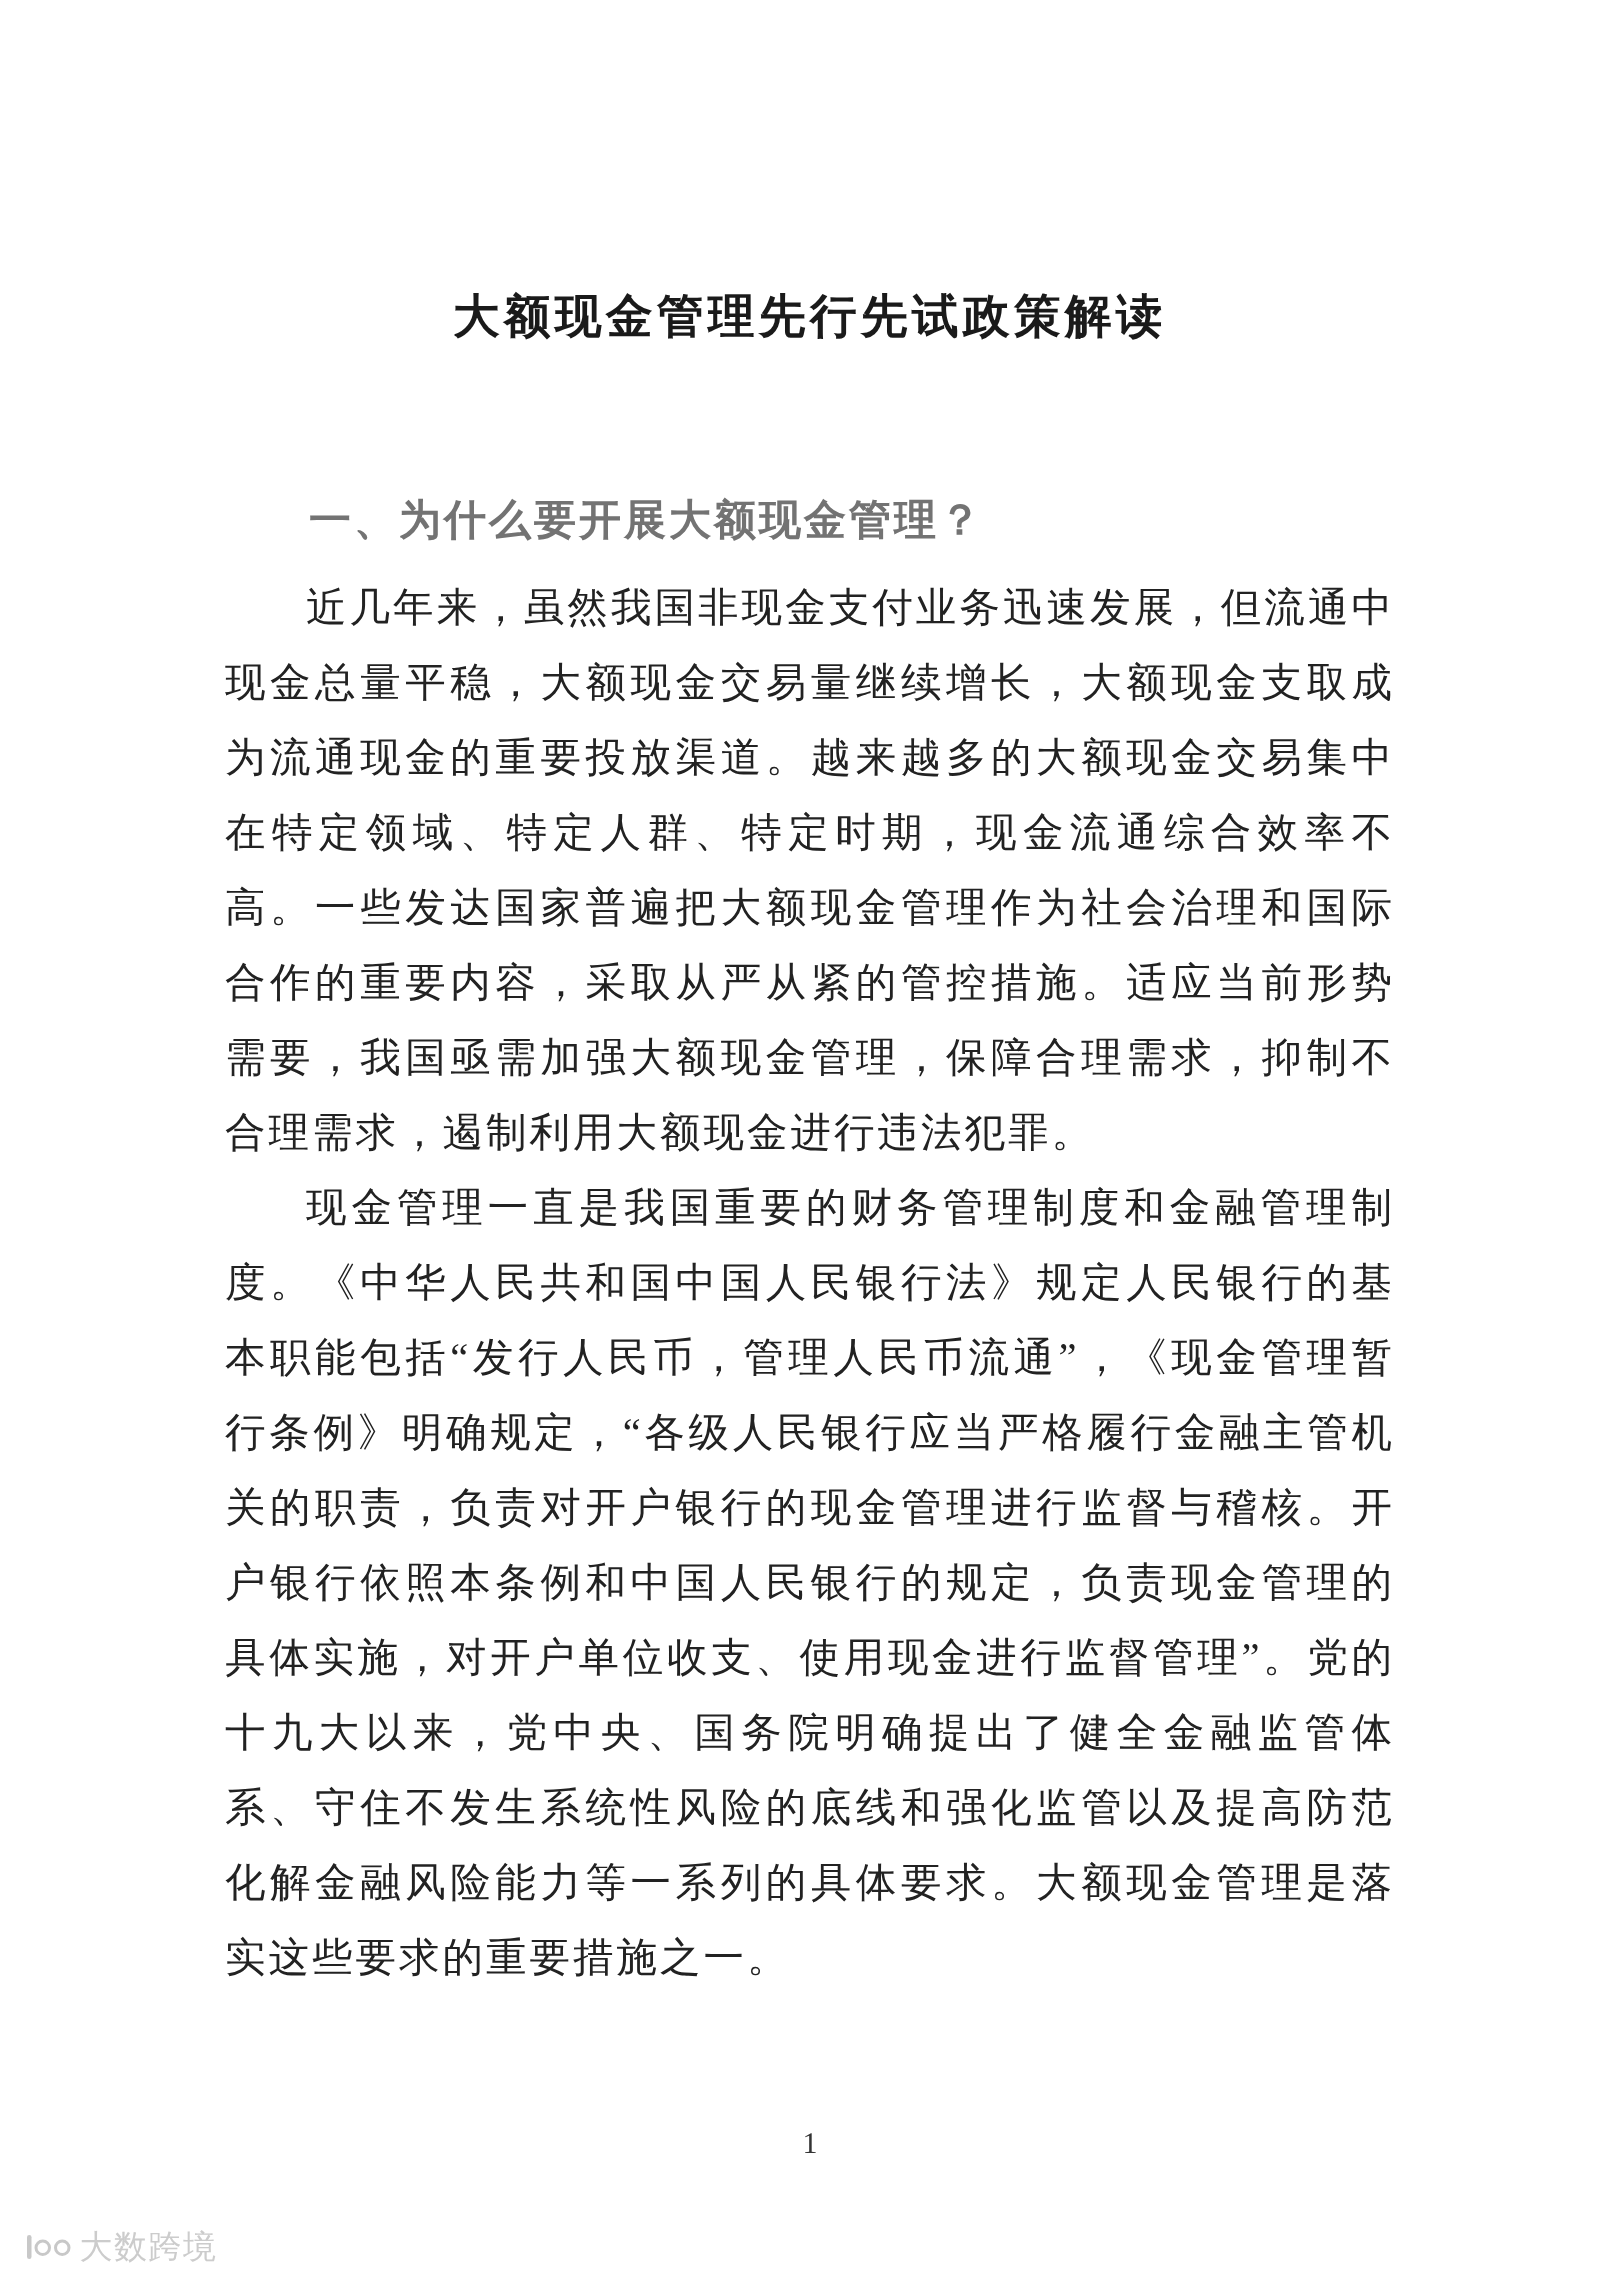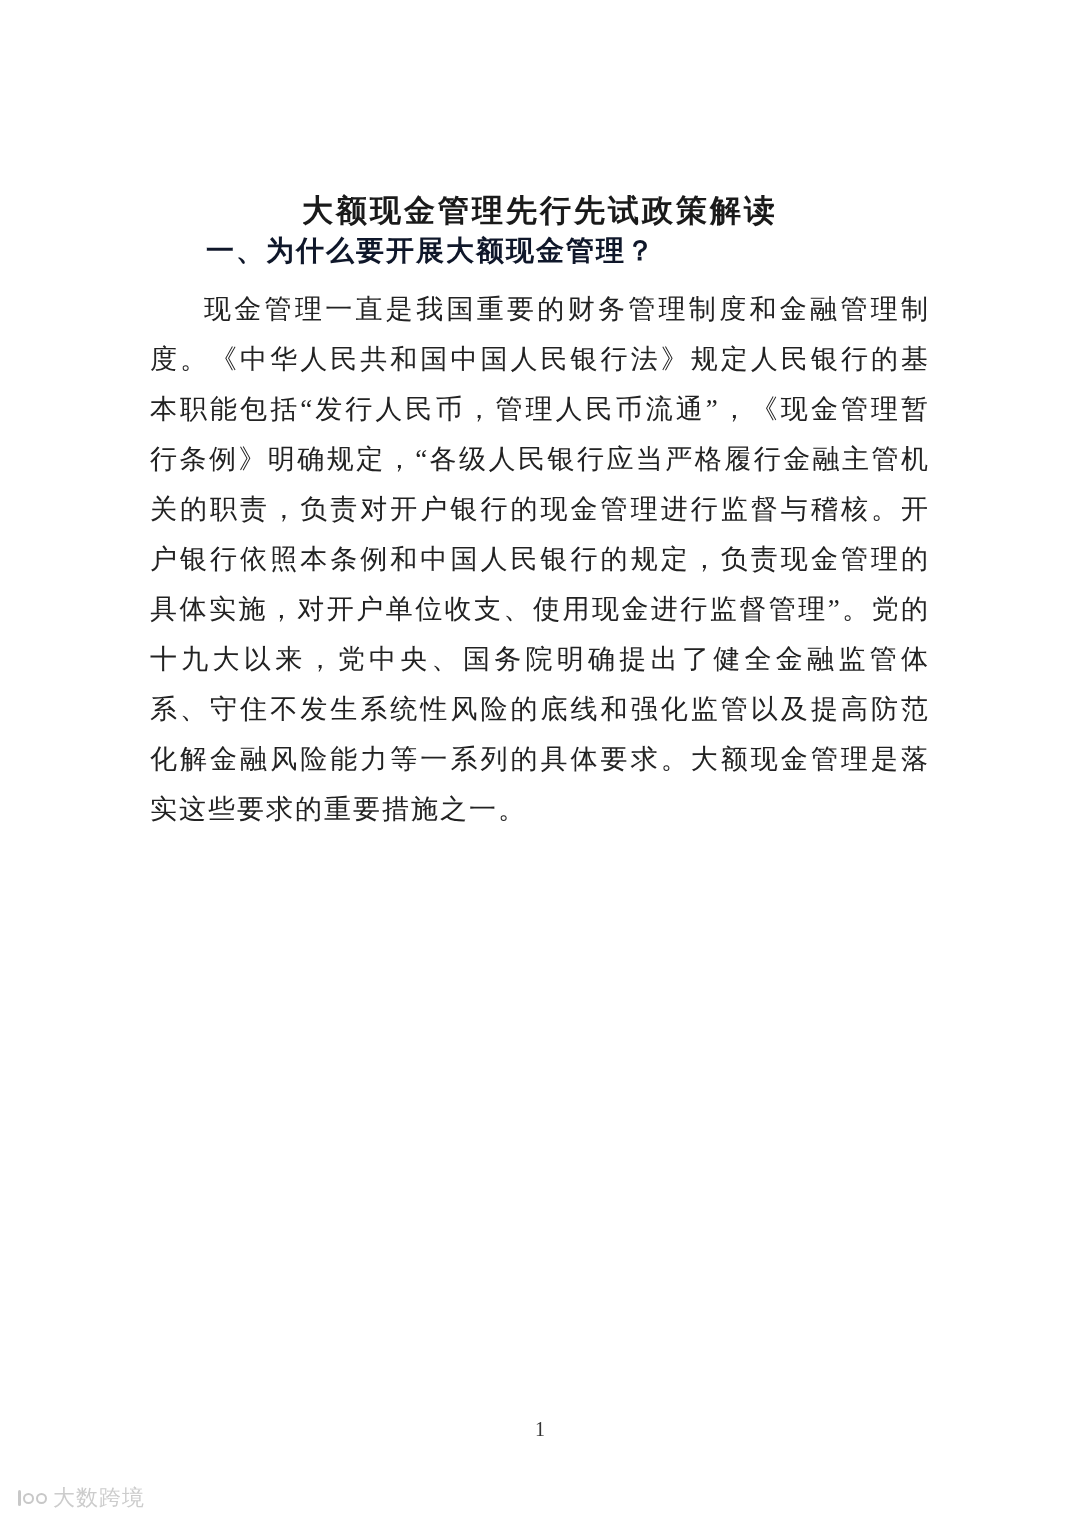--- a/index.html
+++ b/index.html
@@ -24,22 +24,23 @@
     letter-spacing: 3px;
     text-align: center;
     color: #1a1a1a;
   }
   .section { display: block; }
   .section-heading {
     font-family: "Liberation Sans", "DejaVu Sans", sans-serif;
     font-weight: 700;
     font-size: 28px;
     letter-spacing: 2px;
-    color: #0f172a;
+    color: #737373;
     text-indent: 2em;
+    margin-top: 96px;
     margin-bottom: 14px;
   }
   .body-paragraph {
     font-family: "Liberation Serif", "DejaVu Serif", serif;
     font-size: 27px;
     line-height: 50px;
     letter-spacing: 2px;
     color: #222222;
     text-indent: 2em;
     text-align: justify;
@@ -95,20 +96,21 @@
 </style>
 </head>
 <body>
 
 <div class="page">
 
   <h1 class="doc-title">大额现金管理先行先试政策解读</h1>
 
   <section class="section">
     <h2 class="section-heading">一、为什么要开展大额现金管理？</h2>
+    <p class="body-paragraph">近几年来，虽然我国非现金支付业务迅速发展，但流通中现金总量平稳，大额现金交易量继续增长，大额现金支取成为流通现金的重要投放渠道。越来越多的大额现金交易集中在特定领域、特定人群、特定时期，现金流通综合效率不高。一些发达国家普遍把大额现金管理作为社会治理和国际合作的重要内容，采取从严从紧的管控措施。适应当前形势需要，我国亟需加强大额现金管理，保障合理需求，抑制不合理需求，遏制利用大额现金进行违法犯罪。</p>
   </section>
 
   <section class="section">
     <p class="body-paragraph">现金管理一直是我国重要的财务管理制度和金融管理制度。《中华人民共和国中国人民银行法》规定人民银行的基本职能包括“发行人民币，管理人民币流通”，《现金管理暂行条例》明确规定，“各级人民银行应当严格履行金融主管机关的职责，负责对开户银行的现金管理进行监督与稽核。开户银行依照本条例和中国人民银行的规定，负责现金管理的具体实施，对开户单位收支、使用现金进行监督管理”。党的十九大以来，党中央、国务院明确提出了健全金融监管体系、守住不发生系统性风险的底线和强化监管以及提高防范化解金融风险能力等一系列的具体要求。大额现金管理是落实这些要求的重要措施之一。</p>
   </section>
 
   <div class="page-number">1</div>
 
   <div class="watermark">
     <span class="wm-logo">

